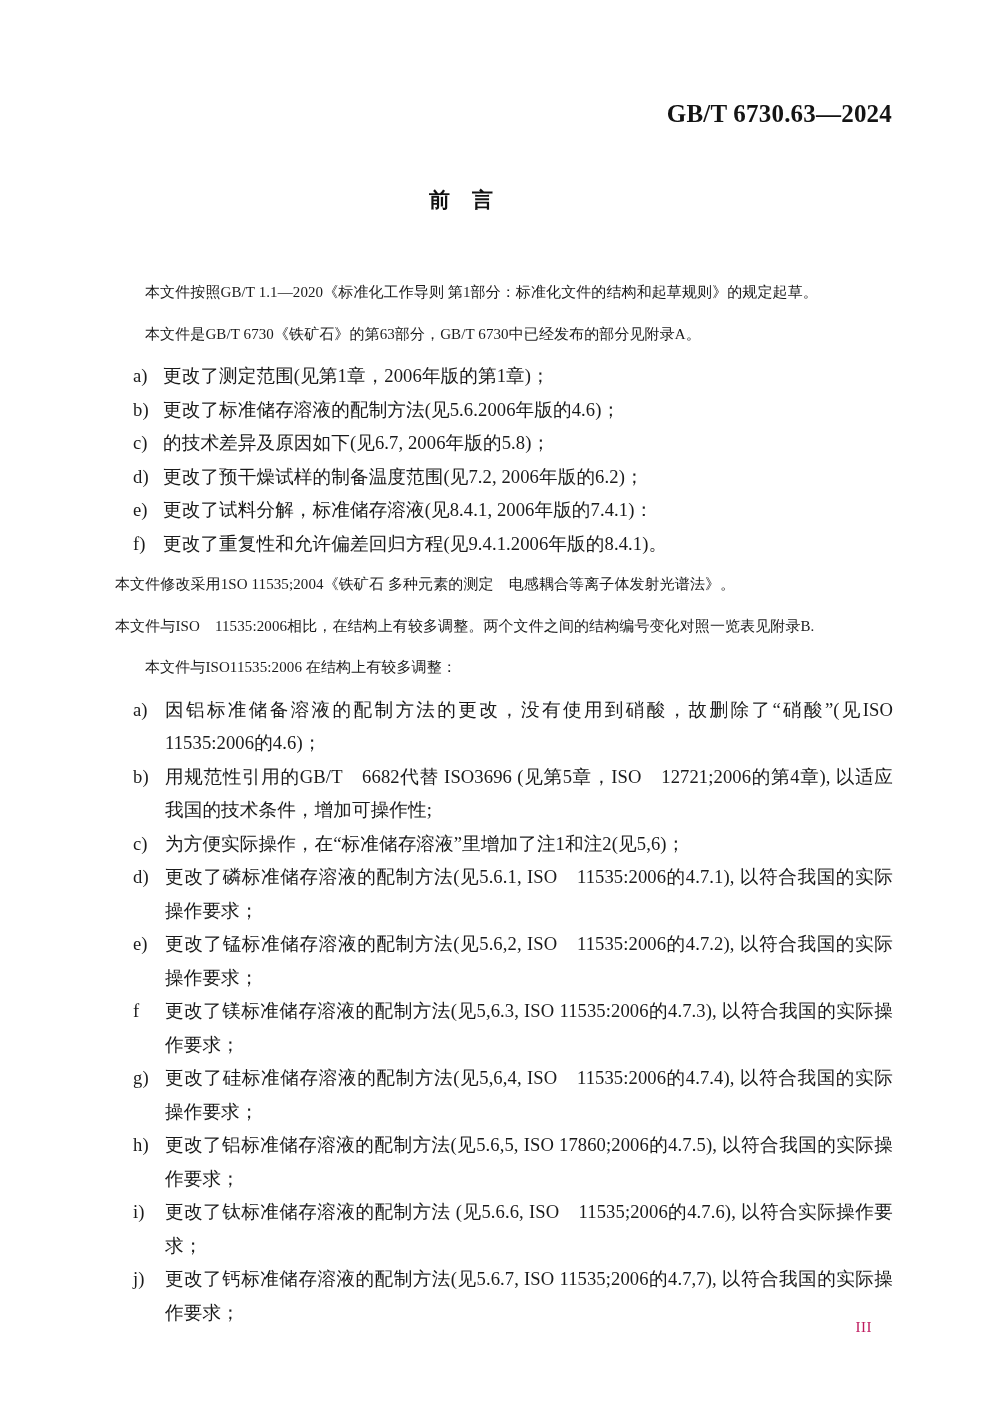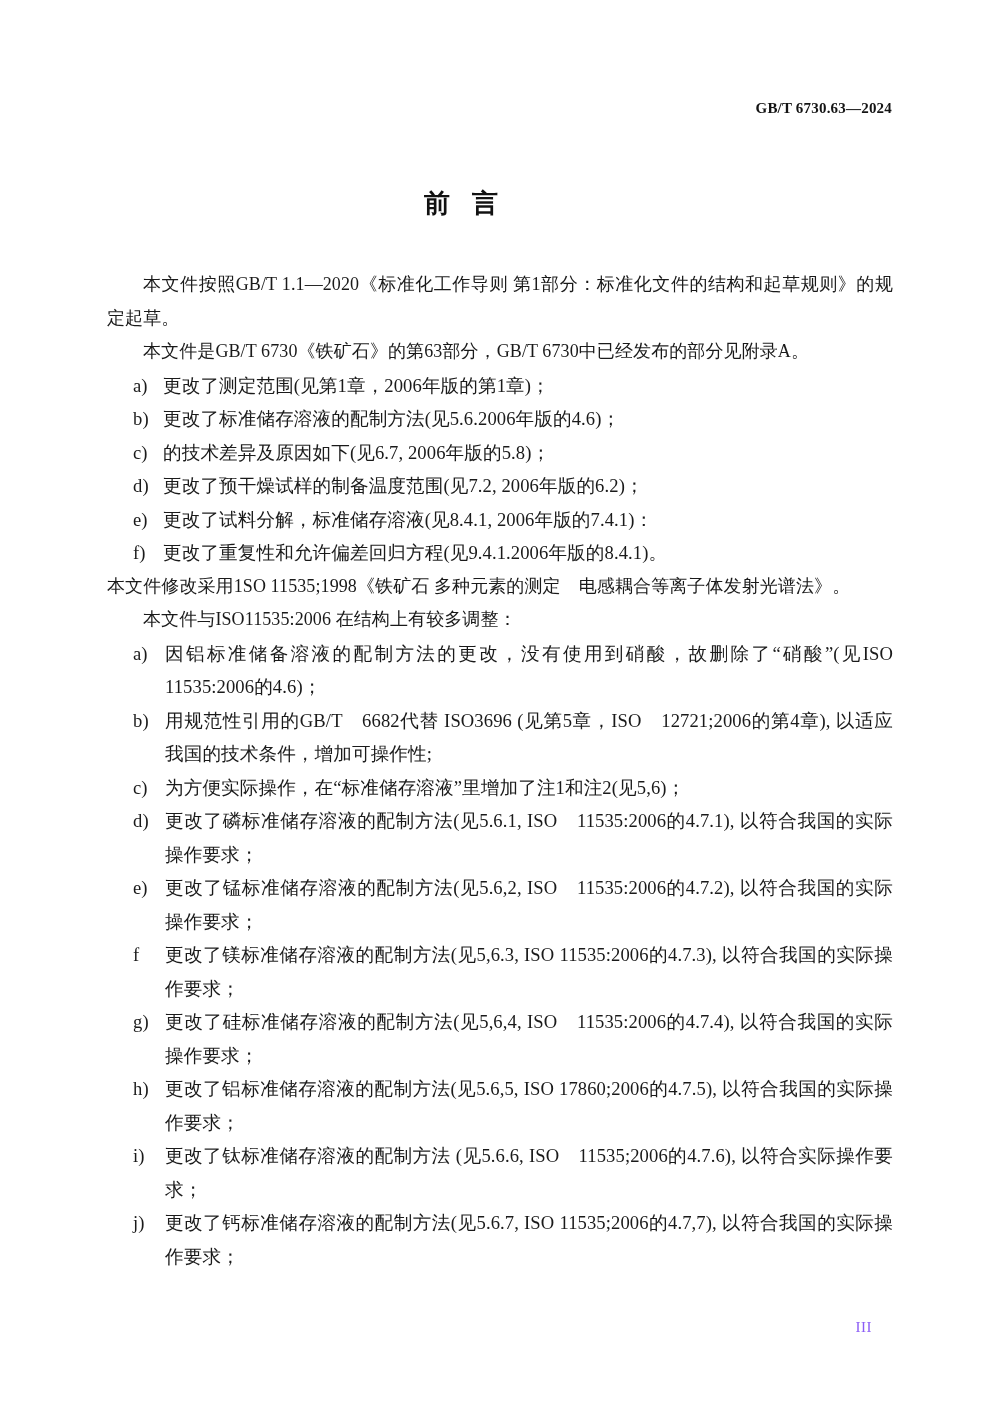--- a/index.html
+++ b/index.html
@@ -17,21 +17,21 @@
     color: #1a1a1a;
   }
 
   
   .doc-header {
     position: absolute;
     top: 100px;
     right: 108px;
     font-family: "Liberation Serif", "DejaVu Serif", serif;
     font-weight: bold;
-    font-size: 15px;
+    font-size: 25px;
     letter-spacing: 0.2px;
     color: #141414;
     white-space: nowrap;
   }
 
   
   .watermark {
     position: absolute;
     left: 196px;
     top: 137px;
@@ -47,37 +47,37 @@
 
   
   .section-title {
     position: absolute;
     top: 186px;
     left: 0;
     width: 922px;
     text-align: center;
     font-family: "DejaVu Sans", "Liberation Sans", sans-serif;
     font-weight: bold;
-    font-size: 26px;
+    font-size: 21px;
     letter-spacing: 22px;
     text-indent: 22px;
     color: #111111;
   }
 
   
   .body-col {
     position: absolute;
     left: 107px;
     top: 268px;
     width: 786px;
   }
 
   p.para {
-    margin: 0;
-    font-size: 18px;
+    margin: 8px;
+    font-size: 15px;
     line-height: 33.5px;
     text-align: justify;
     text-justify: inter-ideograph;
     text-indent: 2em;
     letter-spacing: 0.1px;
   }
   p.para.noindent { text-indent: 0; }
 
   
   ol.lettered {
@@ -109,21 +109,21 @@
   
   ol.lettered.compact > li { padding-left: 56px; }
 
   
   .folio {
     position: absolute;
     right: 128px;
     bottom: 82px;
     font-family: "Liberation Serif", "DejaVu Serif", serif;
     font-size: 15px;
-    color: #8b5cf6;
+    color: #be185d;
     letter-spacing: 0.5px;
   }
 </style>
 </head>
 <body>
 
 <div class="page">
 
   <div class="doc-header">GB/T 6730.63—2024</div>
 
@@ -157,22 +157,23 @@
       <li>
         <span class="marker">e)</span>
         <span class="li-text">更改了试料分解，标准储存溶液(见8.4.1, 2006年版的7.4.1)：</span>
       </li>
       <li>
         <span class="marker">f)</span>
         <span class="li-text">更改了重复性和允许偏差回归方程(见9.4.1.2006年版的8.4.1)。</span>
       </li>
     </ol>
 
-    <p class="para noindent">本文件修改采用1SO 11535;1998《铁矿石 多种元素的测定　电感耦合等离子体发射光谱法》。</p>
-
+    <p class="para noindent">本文件修改采用1SO 11535;2004《铁矿石 多种元素的测定　电感耦合等离子体发射光谱法》。</p>
+
+    <p class="para noindent">本文件与ISO　11535:2006相比，在结构上有较多调整。两个文件之间的结构编号变化对照一览表见附录B.</p>
 
     <p class="para">本文件与ISO11535:2006 在结构上有较多调整：</p>
 
     <ol class="lettered">
       <li>
         <span class="marker">a)</span>
         <span class="li-text">因铝标准储备溶液的配制方法的更改，没有使用到硝酸，故删除了“硝酸”(见ISO　11535:2006的4.6)；</span>
       </li>
       <li>
         <span class="marker">b)</span>

